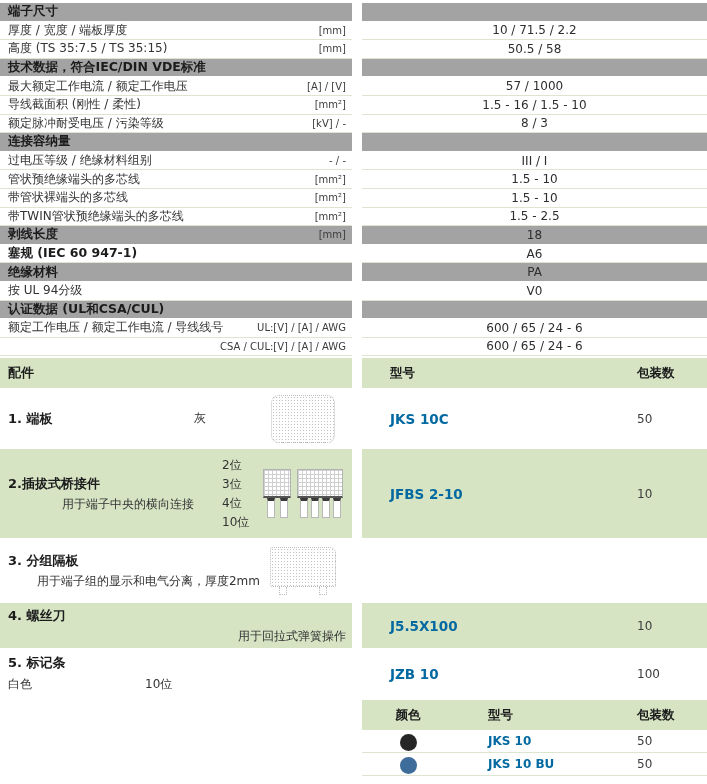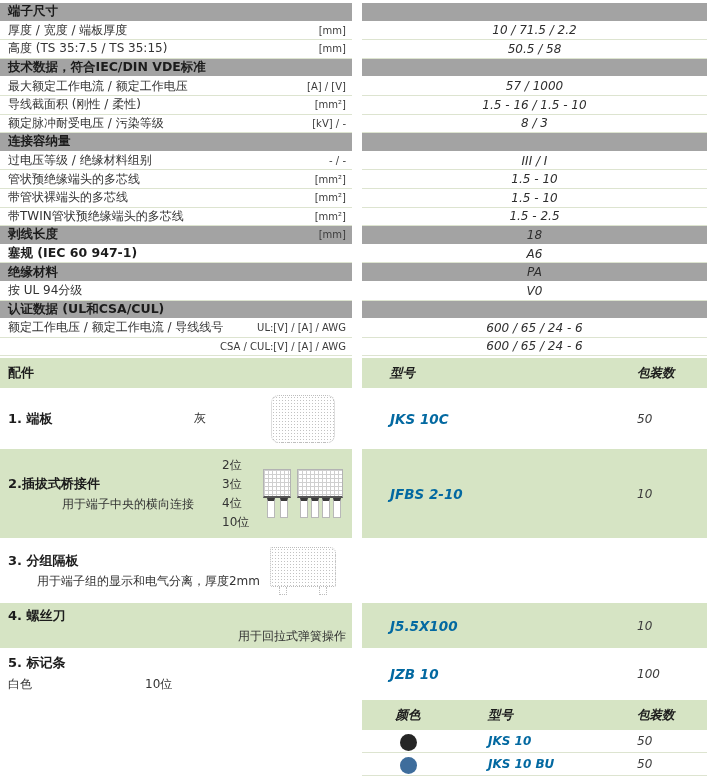--- a/index.html
+++ b/index.html
@@ -5,21 +5,21 @@
   html,body{margin:0;padding:0;background:#fff;}
   .page{
     position:relative;width:707px;height:784px;background:#fff;overflow:hidden;
     font-family:"DejaVu Sans","Liberation Sans",sans-serif;color:#333;
     padding-top:3px;box-sizing:border-box;
   }
   
   .cols{display:flex;}
   .lcell{width:352px;box-sizing:border-box;}
   .gut{width:10px;flex:0 0 10px;background:#fff;}
-  .rcell{width:345px;flex:0 0 345px;box-sizing:border-box;font-style:italic;}
+  .rcell{width:345px;flex:0 0 345px;box-sizing:border-box;}
 
   
   .srow{display:flex;height:18.6px;box-sizing:border-box;}
   .srow .lcell,.srow .rcell{display:flex;align-items:center;height:100%;box-sizing:border-box;}
   .srow .lcell{justify-content:space-between;padding:0 6px 0 8px;}
   .srow .rcell{justify-content:center;}
   .srow.data .lcell,.srow.data .rcell,
   .srow.databold .lcell,.srow.databold .rcell{
     background:#fff;border-bottom:1px solid #dde4d0;}
   .srow.header .lcell,.srow.header .rcell{

